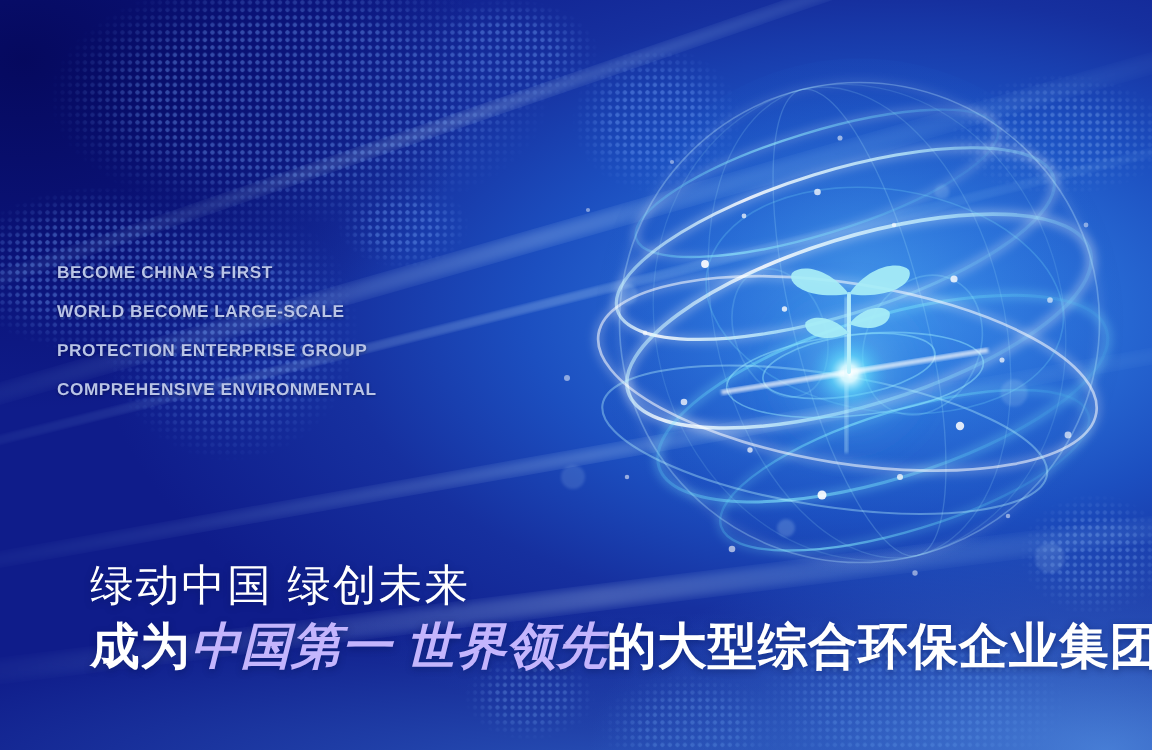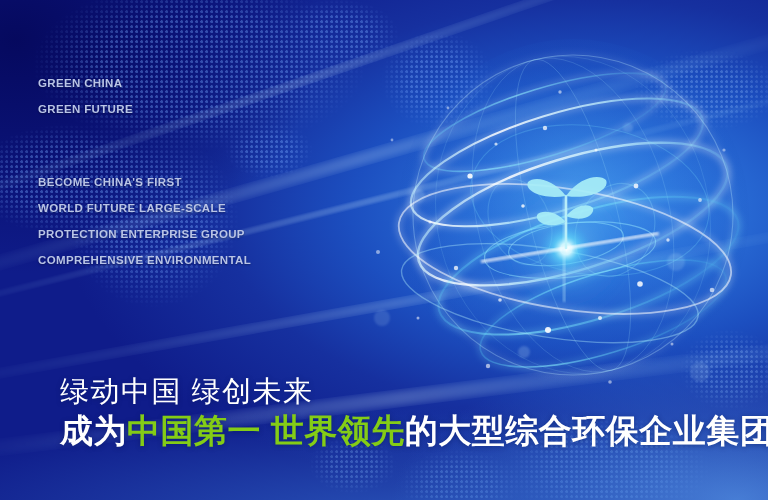--- a/index.html
+++ b/index.html
@@ -110,21 +110,21 @@
   }
   .cn-line2 {
     color: #ffffff;
     font-size: 33px;
     font-weight: bold;
     letter-spacing: 0.5px;
     line-height: 42px;
     white-space: nowrap;
     text-shadow: 0 1px 5px rgba(0,20,80,0.45);
   }
-  .cn-hl { color: #84cc16; }
+  .cn-hl { color: #c4b5fd; font-style: italic; }
 </style>
 </head>
 <body>
 
 <div id="banner">
 
   <div class="layer bg-base"></div>
   <div class="layer bg-darkcorner"></div>
   <div class="layer dots dots-tl"></div>
   <div class="layer dots-br"></div>
@@ -276,28 +276,24 @@
         <circle cx="676" cy="262" r="9" opacity="0.16" filter="url(#fBlurS)"></circle>
         <circle cx="524" cy="352" r="6" opacity="0.20" filter="url(#fBlurS)"></circle>
         <circle cx="628" cy="128" r="5" opacity="0.16" filter="url(#fBlurS)"></circle>
         <circle cx="382" cy="318" r="8" opacity="0.14" filter="url(#fBlurS)"></circle>
         <circle cx="700" cy="372" r="10" opacity="0.13" filter="url(#fBlurS)"></circle>
       </g>
 
     </g>
   </svg>
 
-  <div class="en-block" id="en-tagline">
-    <div class="en-line">GREEN CHINA</div>
-    <div class="en-line">GREEN FUTURE</div>
-  </div>
 
   <div class="en-block" id="en-mission">
     <div class="en-line">BECOME CHINA'S FIRST</div>
-    <div class="en-line">WORLD FUTURE LARGE-SCALE</div>
+    <div class="en-line">WORLD BECOME LARGE-SCALE</div>
     <div class="en-line">PROTECTION ENTERPRISE GROUP</div>
     <div class="en-line">COMPREHENSIVE ENVIRONMENTAL</div>
   </div>
 
   <div id="cn-block">
     <div class="cn-line1">绿动中国 绿创未来</div>
     <div class="cn-line2"><span>成为</span><span class="cn-hl">中国第一 世界领先</span><span>的大型综合环保企业集团</span></div>
   </div>
 
 </div>

